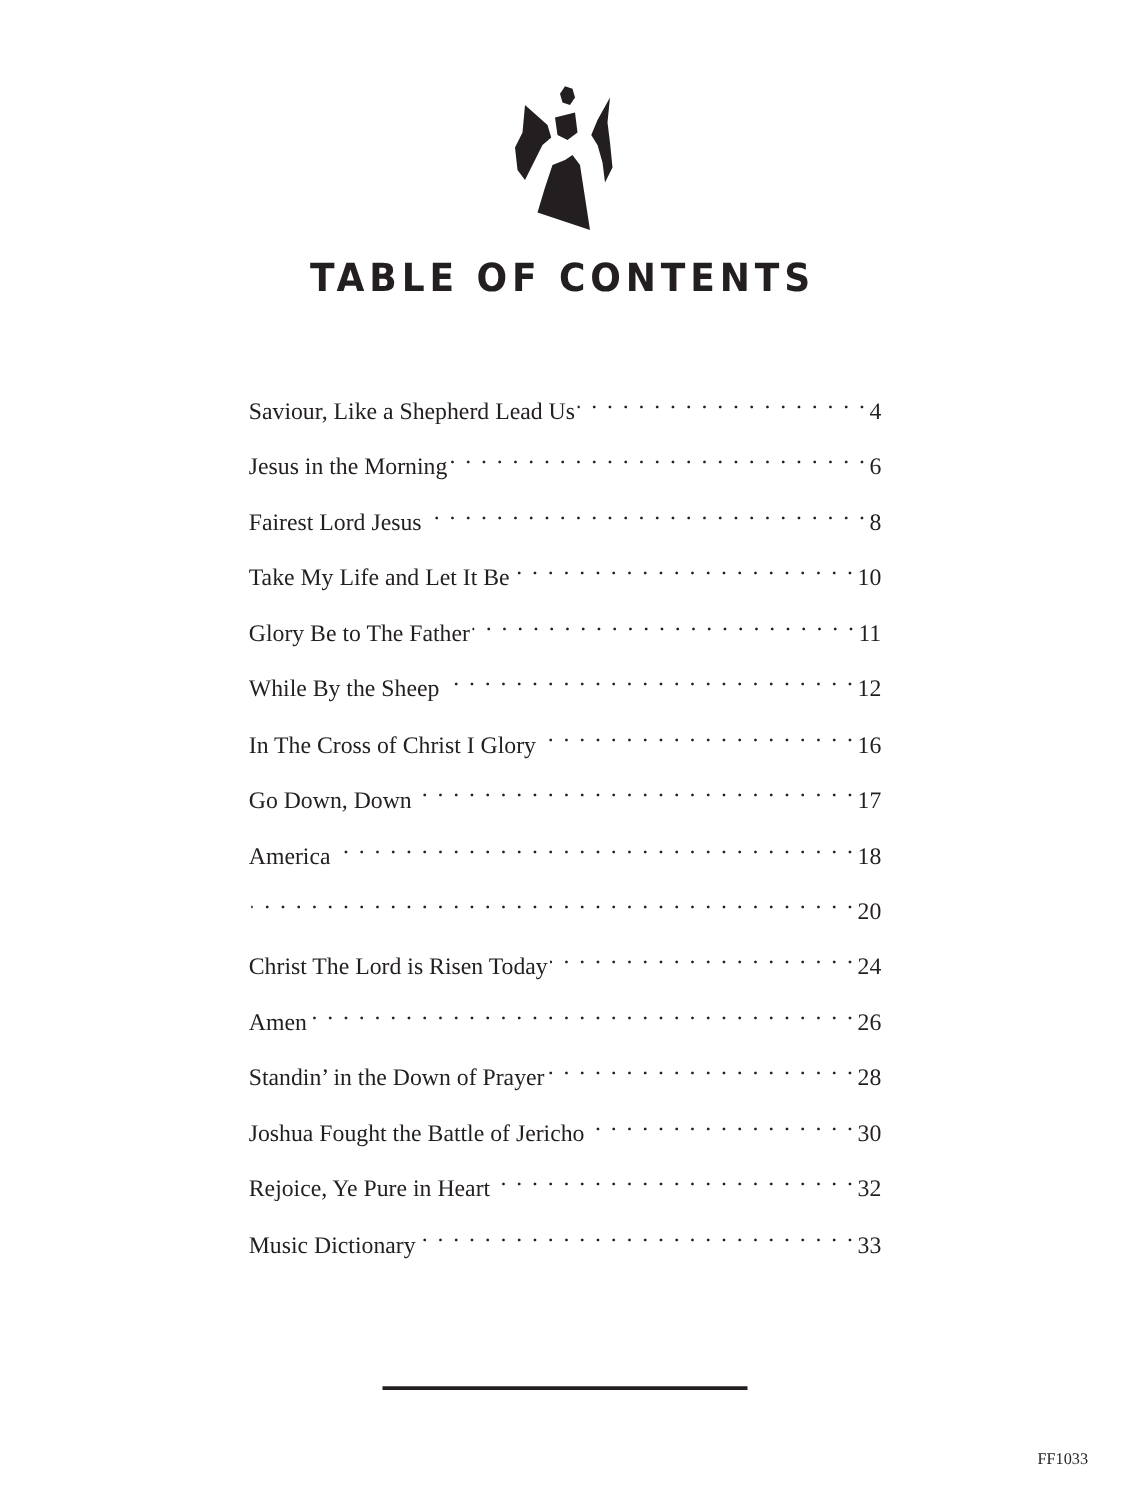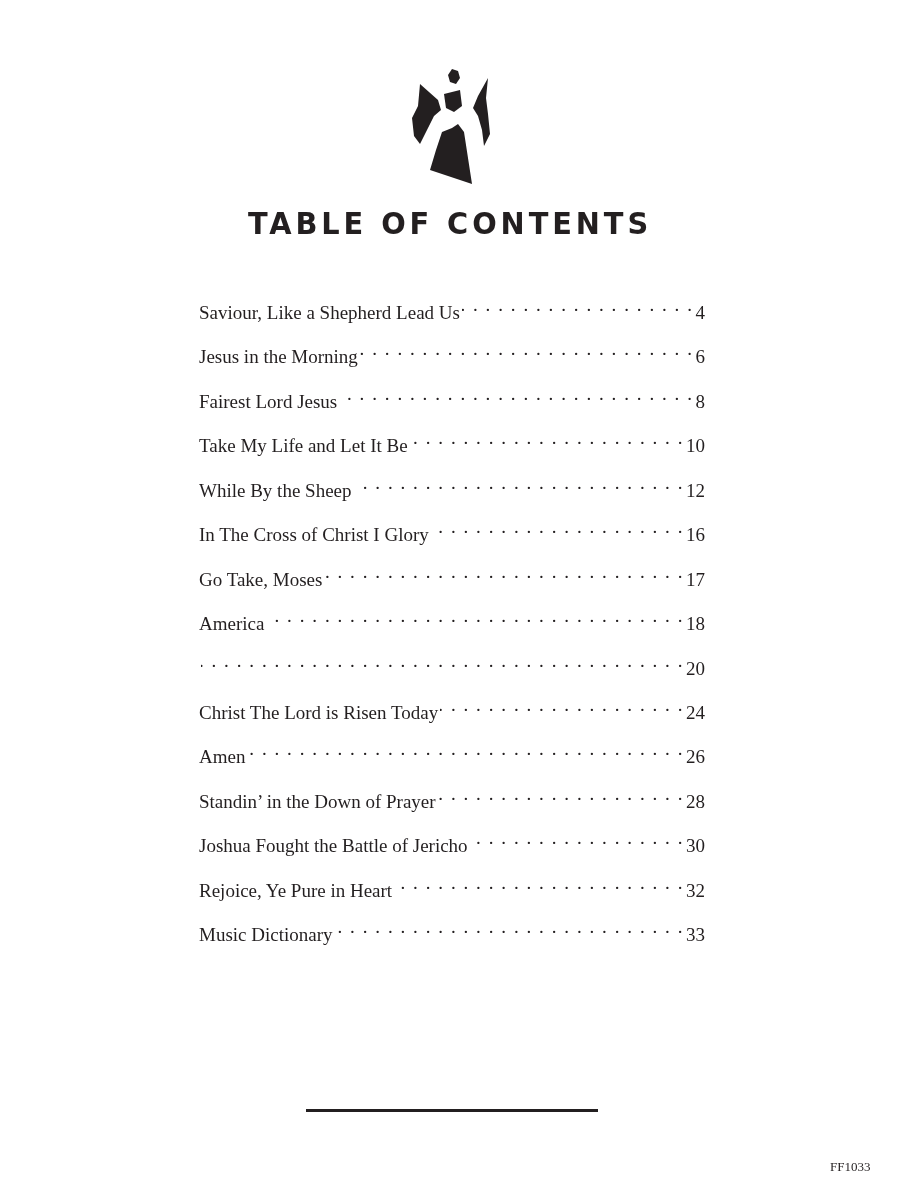--- a/index.html
+++ b/index.html
@@ -31,21 +31,21 @@
       font-weight: bold;
       font-size: 31px;
       letter-spacing: 4.2px;
       color: #231f20;
       line-height: 40px;
       transform: scaleX(0.93);
     }
     .toc {
       position: absolute;
       left: 199px;
-      top: 291px;
+      top: 307px;
       width: 506px;
       margin: 0;
       padding: 0;
       list-style: none;
     }
     .toc-row {
       display: flex;
       align-items: baseline;
       height: 44.45px;
       font-family: "Liberation Serif", serif;
@@ -130,31 +130,36 @@
     <span class="toc-title">Fairest Lord Jesus</span>
     <span class="toc-leader"></span>
     <span class="toc-page">8</span>
   </li>
   <li class="toc-row">
     <span class="toc-title">Take My Life and Let It Be</span>
     <span class="toc-leader"></span>
     <span class="toc-page">10</span>
   </li>
   <li class="toc-row">
+    <span class="toc-title">Glory Be to The Father</span>
+    <span class="toc-leader"></span>
+    <span class="toc-page">11</span>
+  </li>
+  <li class="toc-row">
     <span class="toc-title">While By the Sheep</span>
     <span class="toc-leader"></span>
     <span class="toc-page">12</span>
   </li>
   <li class="toc-row">
     <span class="toc-title">In The Cross of Christ I Glory</span>
     <span class="toc-leader"></span>
     <span class="toc-page">16</span>
   </li>
   <li class="toc-row">
-    <span class="toc-title">Go Take, Moses</span>
+    <span class="toc-title">Go Down, Down</span>
     <span class="toc-leader"></span>
     <span class="toc-page">17</span>
   </li>
   <li class="toc-row">
     <span class="toc-title">America</span>
     <span class="toc-leader"></span>
     <span class="toc-page">18</span>
   </li>
   <li class="toc-row">
     <span class="toc-leader"></span>

